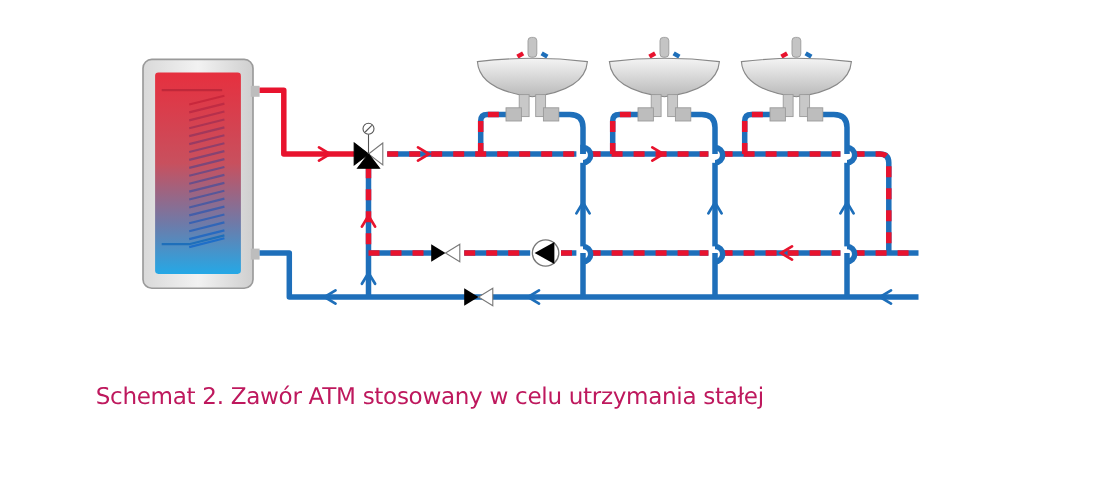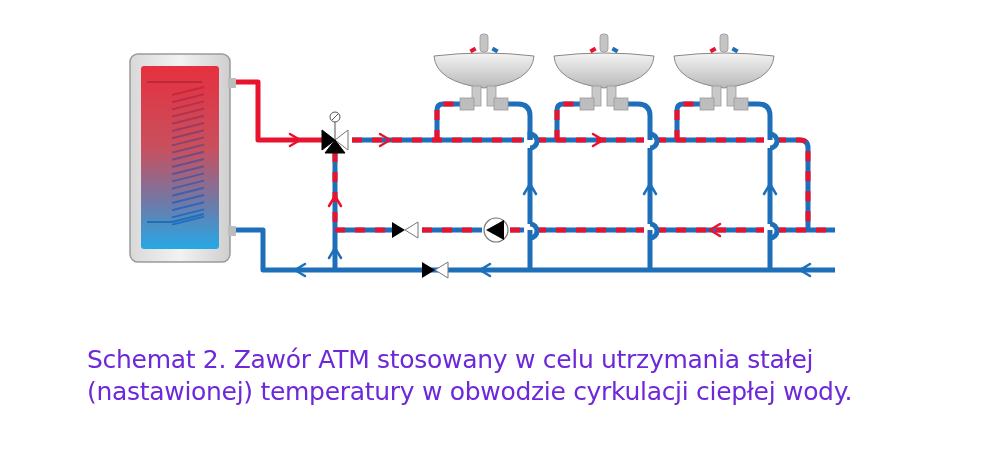--- a/index.html
+++ b/index.html
@@ -1,18 +1,18 @@
 <!DOCTYPE html>
 <html><head>
 <meta charset="utf-8">
 <style>
   html, body { margin:0; padding:0; background:#ffffff; }
   body { width:1000px; height:452px; position:relative; overflow:hidden; font-family:"DejaVu Sans", sans-serif; }
   #diagram { position:absolute; left:0; top:0; width:1000px; height:320px; }
-  .caption { position:absolute; left:87px; top:344px; width:880px; font-family:"DejaVu Sans", sans-serif; font-size:25px; line-height:32px; color:#6d28d9; letter-spacing:-0.3px; }
+  .caption { position:absolute; left:87px; top:344px; width:880px; font-family:"DejaVu Sans", sans-serif; font-size:21px; line-height:32px; color:#be185d; letter-spacing:-0.3px; }
   .caption div { white-space:nowrap; }
 </style>
 </head>
 <body>
 
 <svg id="diagram" viewBox="0 0 1000 320" xmlns="http://www.w3.org/2000/svg">
   <defs>
     <linearGradient id="tankGrad" x1="0" y1="0" x2="0" y2="1">
       <stop offset="0" stop-color="#e6303f"></stop>
       <stop offset="0.45" stop-color="#c8505e"></stop>
@@ -174,14 +174,13 @@
     <rect x="712" y="86" width="9" height="20" fill="#c8c8c8" stroke="#999" stroke-width="0.8"></rect>
     <rect x="727" y="86" width="9" height="20" fill="#c8c8c8" stroke="#999" stroke-width="0.8"></rect>
     <rect x="700" y="98" width="14" height="12" fill="#bdbdbd" stroke="#999" stroke-width="0.8"></rect>
     <rect x="734" y="98" width="14" height="12" fill="#bdbdbd" stroke="#999" stroke-width="0.8"></rect>
   </g>
     </g>
 </svg>
 
 <div class="caption">
   <div>Schemat 2. Zawór ATM stosowany w celu utrzymania stałej</div>
-  <div>(nastawionej) temperatury w obwodzie cyrkulacji ciepłej wody.</div>
 </div>
 
 </body></html>

